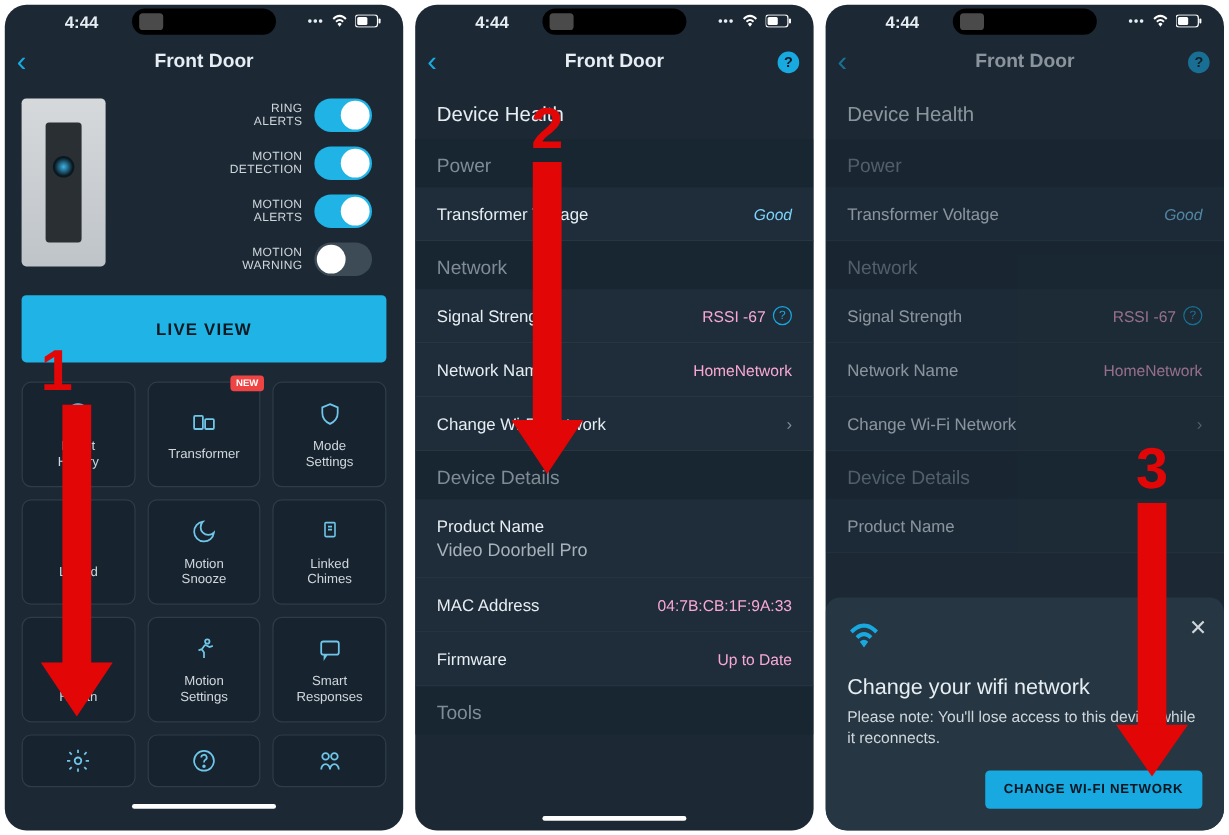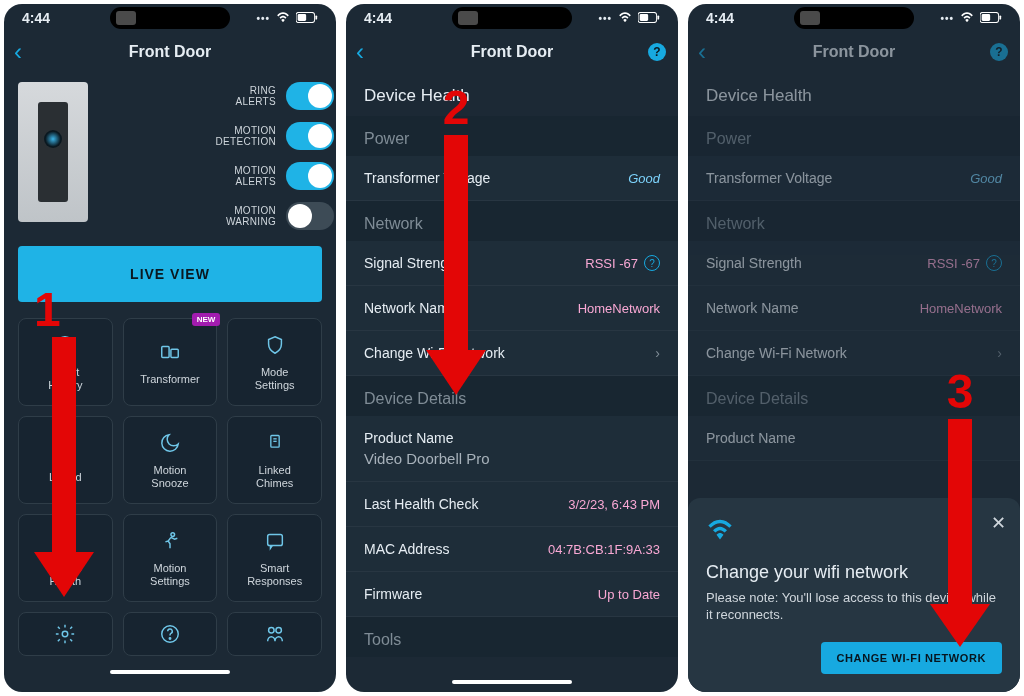--- a/index.html
+++ b/index.html
@@ -30,21 +30,21 @@
   
   .status-bar {
     height: 28px;
     display: flex;
     align-items: center;
     justify-content: space-between;
     padding: 0 18px;
     font-weight: 600;
     font-size: 14px;
   }
-  .status-left { width: 60px; }
+  .status-left { width: 60px; text-align: right; }
   .status-center {
     width: 120px;
     height: 22px;
     background: #000;
     border-radius: 12px;
     display:flex;
     align-items:center;
     gap:4px;
     padding:0 6px;
   }
@@ -72,21 +72,21 @@
     right:12px;
     width:18px;height:18px;border-radius:50%;
     background:#17a9e0;color:#0a1820;
     display:flex;align-items:center;justify-content:center;
     font-size:12px;font-weight:700;
   }
   .nav-title { font-size:16px; font-weight:700;}
   
   .screen1-top {
     display:flex;
-    padding:10px 2px 8px 14px;
+    padding:10px 26px 8px 14px;
     gap:26px;
   }
   .device-img {
     width:70px;height:140px;
     background:linear-gradient(#d6d9dc,#bfc4c8);
     border-radius:4px;
     display:flex;align-items:center;justify-content:center;
     position:relative;
   }
   .device-img::after{
@@ -112,21 +112,21 @@
     padding:8px 14px;display:grid;grid-template-columns:repeat(3,1fr);gap:10px;
   }
   .tile{
     height:88px;background:#172430;border:1px solid #2f3d48;border-radius:8px;
     display:flex;flex-direction:column;align-items:center;justify-content:center;gap:8px;
     color:#cfd6dc;font-size:11px;text-align:center;line-height:1.15;
     position:relative;
   }
   .tile-icon{width:26px;height:26px;display:flex;align-items:center;justify-content:center;color:#6fc6e8;}
   .tile-partial{height:44px;}
-  .new-badge{position:absolute;top:-6px;right:-4px;background:#a21caf;color:#fff;font-size:8px;font-weight:700;padding:2px 5px;border-radius:3px;}
+  .new-badge{position:absolute;top:-6px;right:-4px;background:#ef4444;color:#fff;font-size:8px;font-weight:700;padding:2px 5px;border-radius:3px;}
   .home-indicator{height:4px;width:120px;background:#fff;border-radius:2px;margin:6px auto 8px auto;}
   
   .section-title{font-size:17px;font-weight:500;padding:14px 18px 10px 18px;}
   .group-header{font-size:16px;color:#7f8c96;padding:14px 18px 8px 18px;background:#182631;}
   .list-row{
     display:flex;align-items:center;justify-content:space-between;
     padding:14px 18px;border-bottom:1px solid #283642;background:#1e2d39;
     font-size:14px;
   }
   .list-row .row-value{color:#f9a8d4;font-size:13px;}
@@ -393,24 +393,20 @@
       <span>Change Wi-Fi Network</span>
       <span class="chevron">›</span>
     </div>
 
     <div class="group-header">Device Details</div>
     <div class="list-row stacked">
       <span>Product Name</span>
       <span class="sub">Video Doorbell Pro</span>
     </div>
     <div class="list-row">
-      <span>Last Health Check</span>
-      <span class="row-value">3/2/23, 6:43 PM</span>
-    </div>
-    <div class="list-row">
       <span>MAC Address</span>
       <span class="row-value">04:7B:CB:1F:9A:33</span>
     </div>
     <div class="list-row">
       <span>Firmware</span>
       <span class="row-value">Up to Date</span>
     </div>
 
     <div class="group-header">Tools</div>
   </div>

